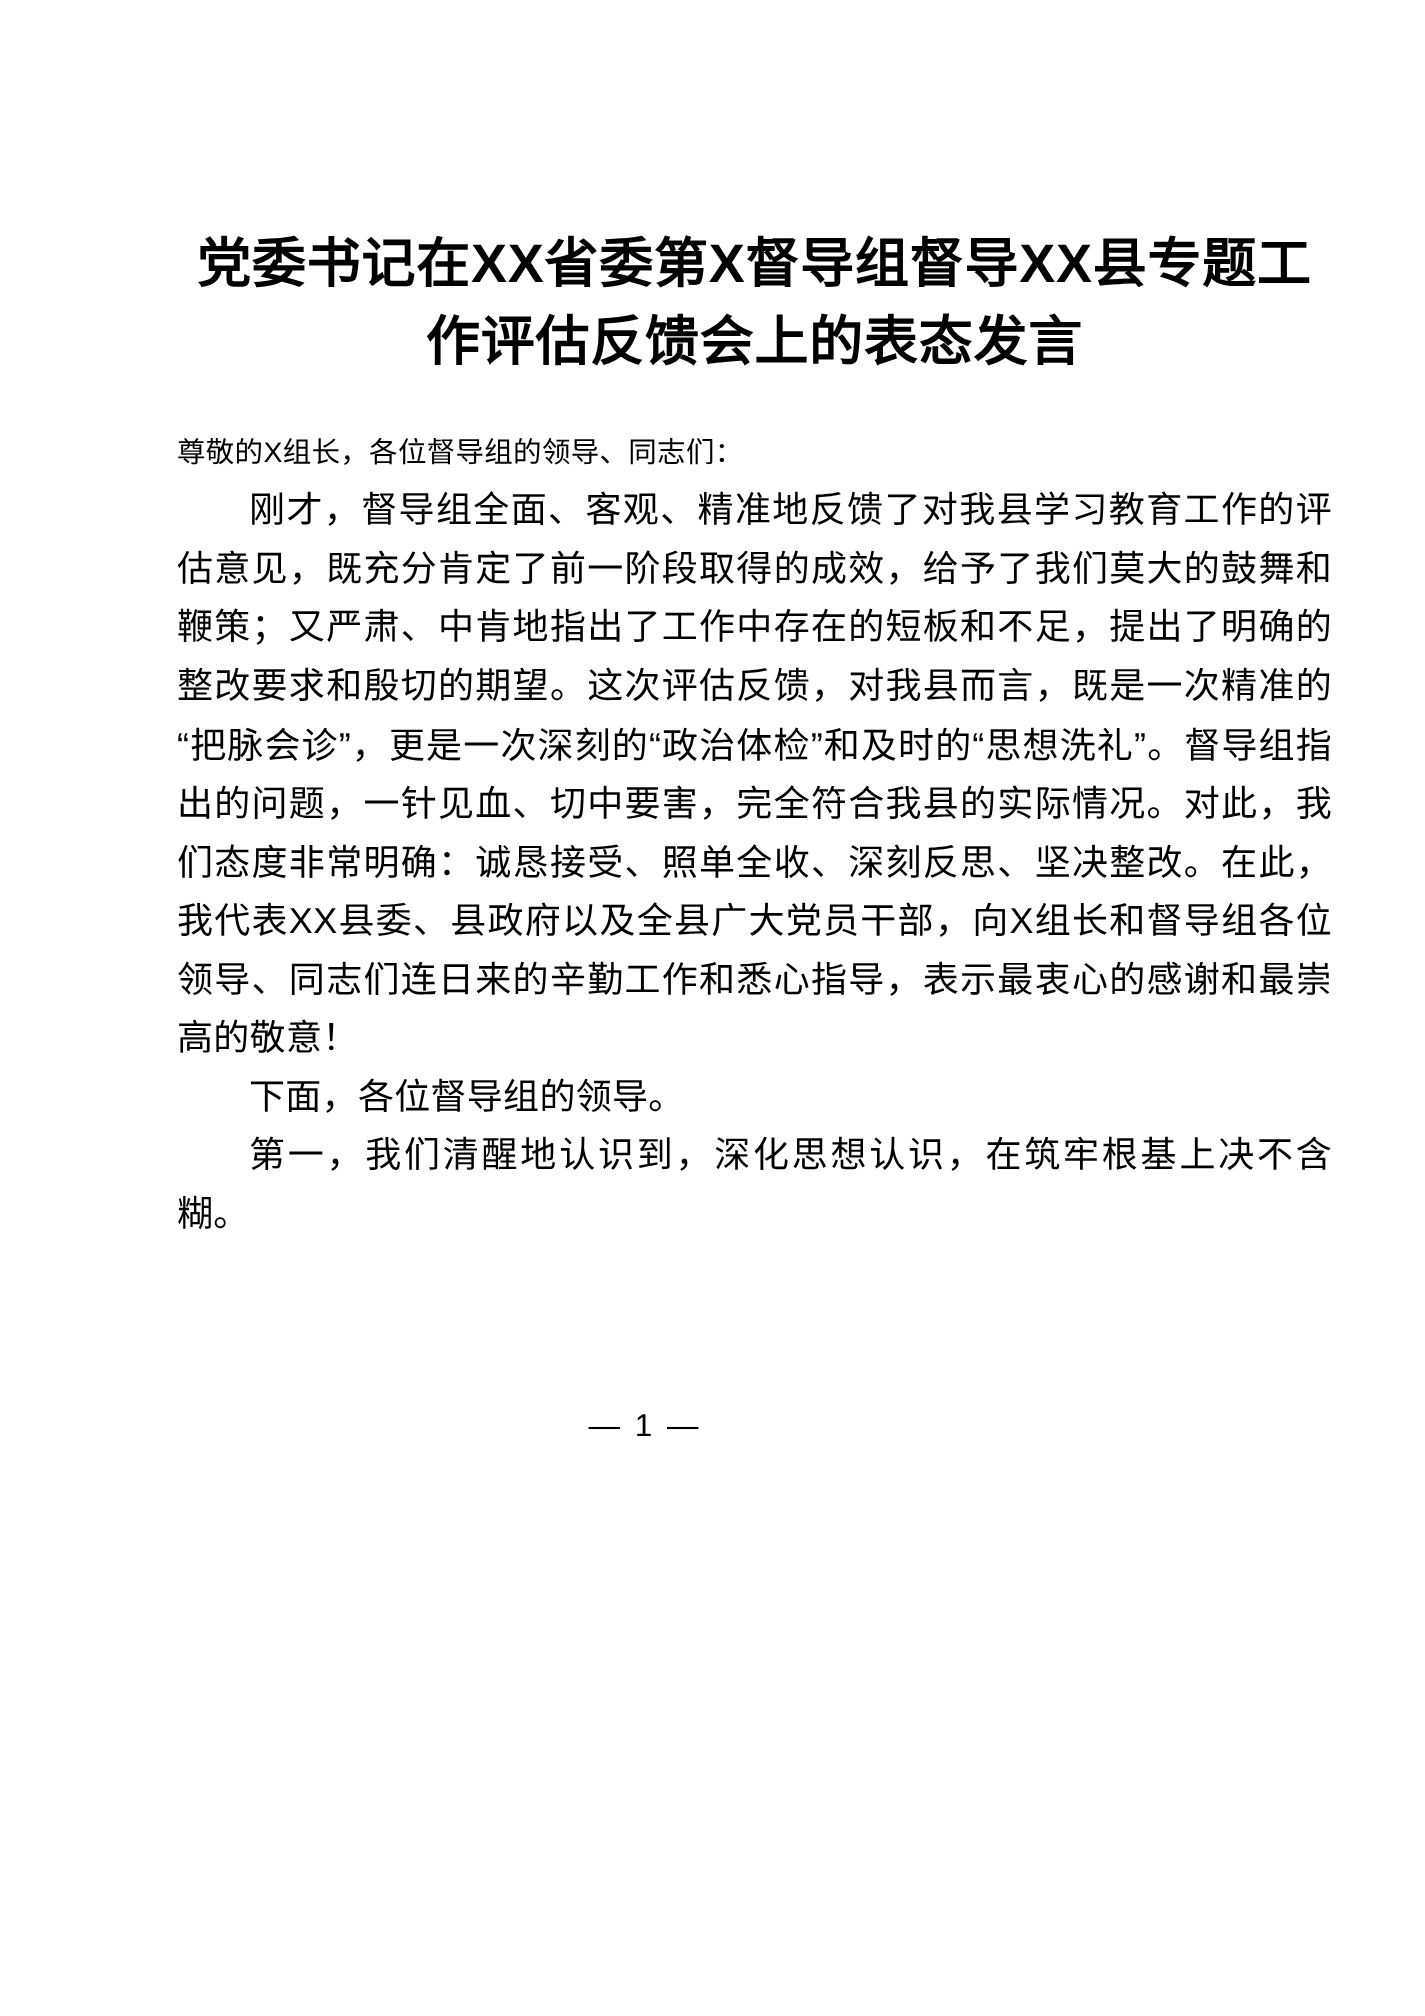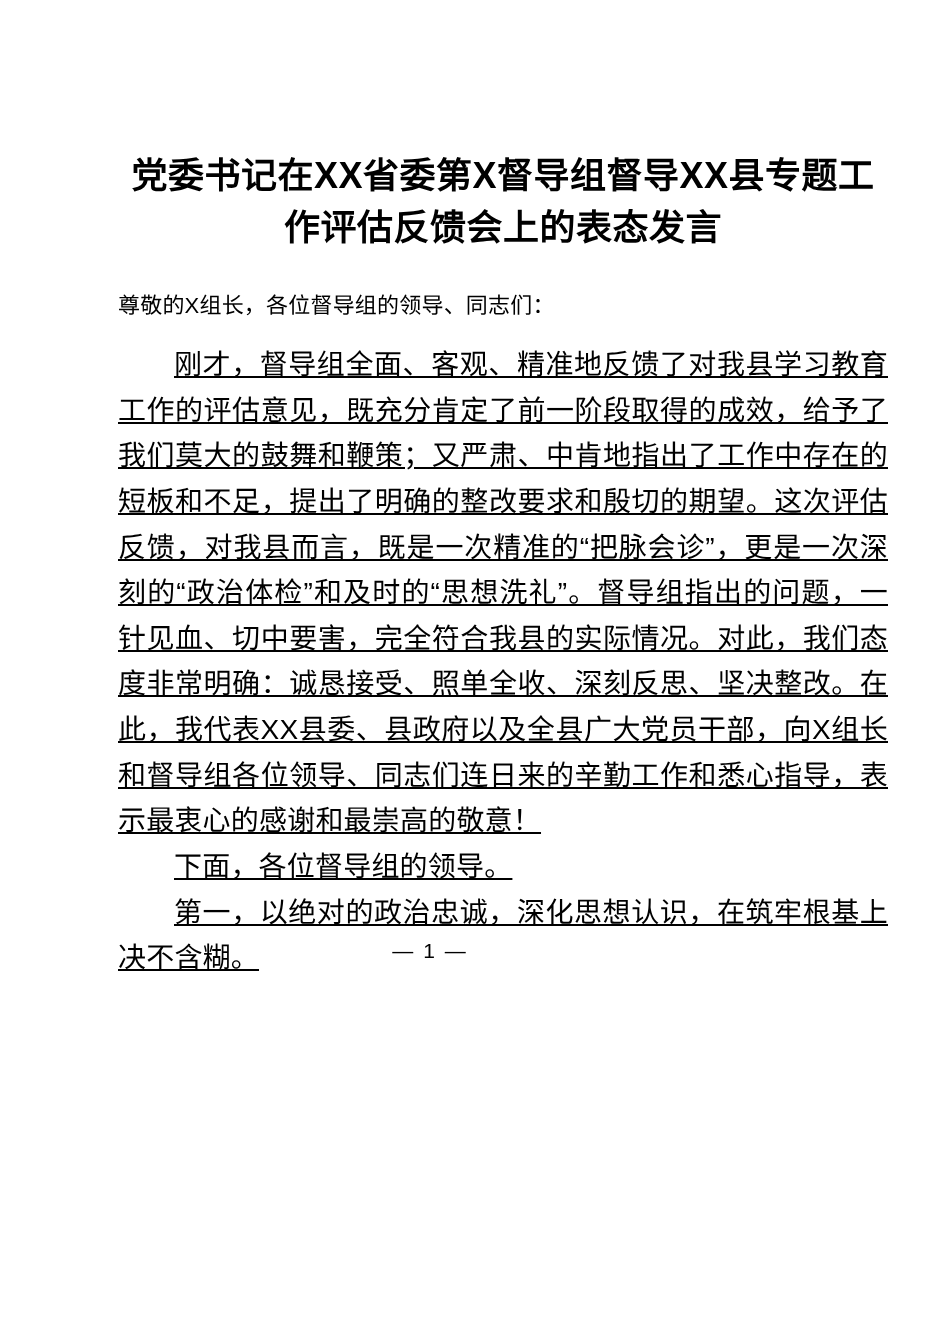--- a/index.html
+++ b/index.html
@@ -26,37 +26,36 @@
   .doc-title {
     font-size: 36px;
     font-weight: 700;
     line-height: 1.45;
     text-align: center;
     letter-spacing: 0.5px;
     margin: 0 0 34px 0;
     word-break: break-all;
   }
   .salutation {
-    font-size: 22px;
+    font-size: 19px;
     line-height: 1.62;
-    margin: 0 0 18px 0;
+    margin: 0 0 2px 0;
     text-align: justify;
     text-justify: inter-ideograph;
     letter-spacing: 0.2px;
   }
   .para {
-    font-size: 28px;
+    font-size: 24px;
     line-height: 1.63;
     margin: 0;
     text-indent: 2em;
     text-align: justify;
     text-justify: inter-ideograph;
     letter-spacing: 0.2px;
     word-break: break-all;
-    text-decoration: underline;
   }
   .para.bold-lead {
     font-weight: 400;
   }
   .footer {
     position: absolute;
     left: 0;
     right: 0;
     bottom: 62px;
     text-align: center;
@@ -74,20 +73,20 @@
 <div class="page">
 
   <h1 class="doc-title">党委书记在XX省委第X督导组督导XX县专题工作评估反馈会上的表态发言</h1>
 
   <p class="salutation">尊敬的X组长，各位督导组的领导、同志们：</p>
 
   <p class="para">刚才，督导组全面、客观、精准地反馈了对我县学习教育工作的评估意见，既充分肯定了前一阶段取得的成效，给予了我们莫大的鼓舞和鞭策；又严肃、中肯地指出了工作中存在的短板和不足，提出了明确的整改要求和殷切的期望。这次评估反馈，对我县而言，既是一次精准的“把脉会诊”，更是一次深刻的“政治体检”和及时的“思想洗礼”。督导组指出的问题，一针见血、切中要害，完全符合我县的实际情况。对此，我们态度非常明确：诚恳接受、照单全收、深刻反思、坚决整改。在此，我代表XX县委、县政府以及全县广大党员干部，向X组长和督导组各位领导、同志们连日来的辛勤工作和悉心指导，表示最衷心的感谢和最崇高的敬意！</p>
 
   <p class="para">下面，各位督导组的领导。</p>
 
-  <p class="para bold-lead">第一，以绝对的政治忠诚，深化思想认识，在筑牢根基上决不含糊。</p>
+  <p class="para bold-lead">第一，我们清醒地认识到，深化思想认识，在筑牢根基上决不含糊。</p>
 
 
   <div class="footer">
     <span class="pagenum">— 1 —</span>
   </div>
 
 </div>
 
 </body></html>

